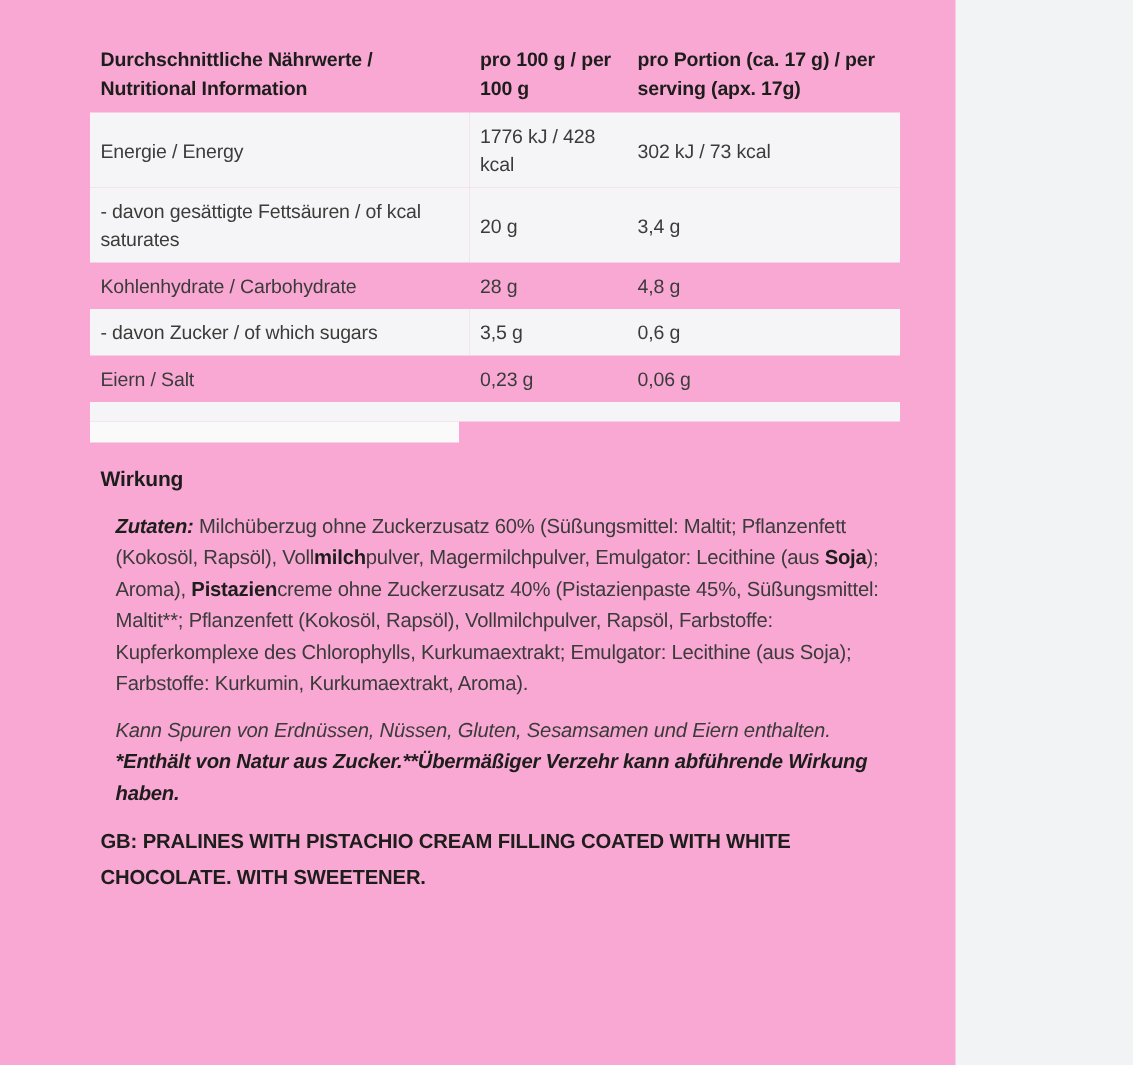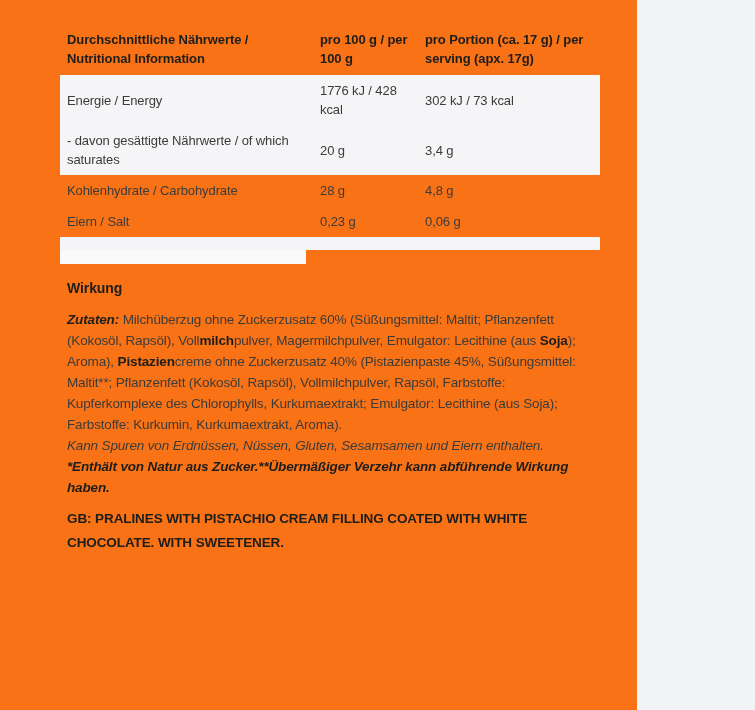--- a/index.html
+++ b/index.html
@@ -8,21 +8,21 @@
     --txt:#3b3b3a;
     --strong:#1d1d1b;
   }
   *{box-sizing:border-box;}
   html,body{margin:0;padding:0;}
   body{
     width:755px;height:710px;overflow:hidden;background:#ffffff;
     font-family:"Liberation Sans","DejaVu Sans",sans-serif;
     -webkit-font-smoothing:antialiased;
   }
-  .page{position:relative;width:642px;height:710px;background:#f97316;}
+  .page{position:relative;width:642px;height:710px;background:#f9a8d4;}
   .right-bg{position:absolute;top:0;left:637px;width:118px;height:710px;background:var(--sidebg);}
   .content{position:absolute;top:28px;left:60px;width:540px;}
 
   table.nutrition{
     width:540px;border-collapse:collapse;table-layout:fixed;
     color:var(--txt);font-size:13px;letter-spacing:-0.1px;
   }
   table.nutrition th{
     font-weight:700;color:var(--strong);text-align:left;vertical-align:top;
     padding:2px 8px 7px 7px;line-height:19px;font-size:13px;
@@ -38,21 +38,21 @@
   .text-block{margin:16px 0 0 7px;width:530px;color:var(--txt);}
   .ing-heading{
     font-size:14px;font-weight:700;color:var(--strong);
     margin:0 0 13px 0;letter-spacing:-0.1px;
   }
   p.decl{
     font-weight:700;color:var(--strong);font-size:13.5px;line-height:24px;
     margin:0 0 8px 0;letter-spacing:-0.1px;
   }
   p.body-text{
-    font-size:13.5px;line-height:21px;margin:0;letter-spacing:-0.15px;
+    font-size:13.5px;line-height:21px;margin:10px;letter-spacing:-0.15px;
   }
   p.decl.gb{margin:9px 0 0 0;}
 </style>
 </head>
 <body>
 
 <div class="page">
   <div class="content">
 
     <table class="nutrition">
@@ -68,28 +68,33 @@
           <th>pro Portion (ca. 17 g) / per serving (apx. 17g)</th>
         </tr>
       </thead>
       <tbody id="nutrition-rows">
           <tr class="zebra">
             <td>Energie / Energy</td>
             <td>1776 kJ / 428 kcal</td>
             <td>302 kJ / 73 kcal</td>
           </tr>
           <tr class="zebra">
-            <td>- davon gesättigte Nährwerte / of which saturates</td>
+            <td>- davon gesättigte Fettsäuren / of kcal saturates</td>
             <td>20 g</td>
             <td>3,4 g</td>
           </tr>
           <tr>
             <td>Kohlenhydrate / Carbohydrate</td>
             <td>28 g</td>
             <td>4,8 g</td>
+          </tr>
+          <tr class="zebra">
+            <td>- davon Zucker / of which sugars</td>
+            <td>3,5 g</td>
+            <td>0,6 g</td>
           </tr>
           <tr>
             <td>Eiern / Salt</td>
             <td>0,23 g</td>
             <td>0,06 g</td>
           </tr>
         </tbody>
     </table>
 
     <div class="strip-full"></div>

